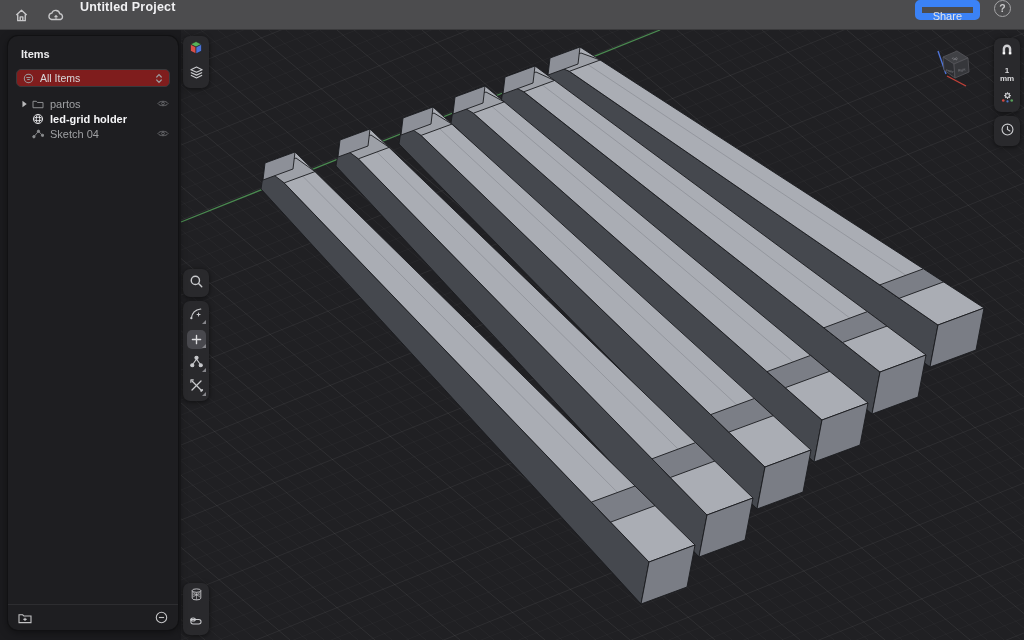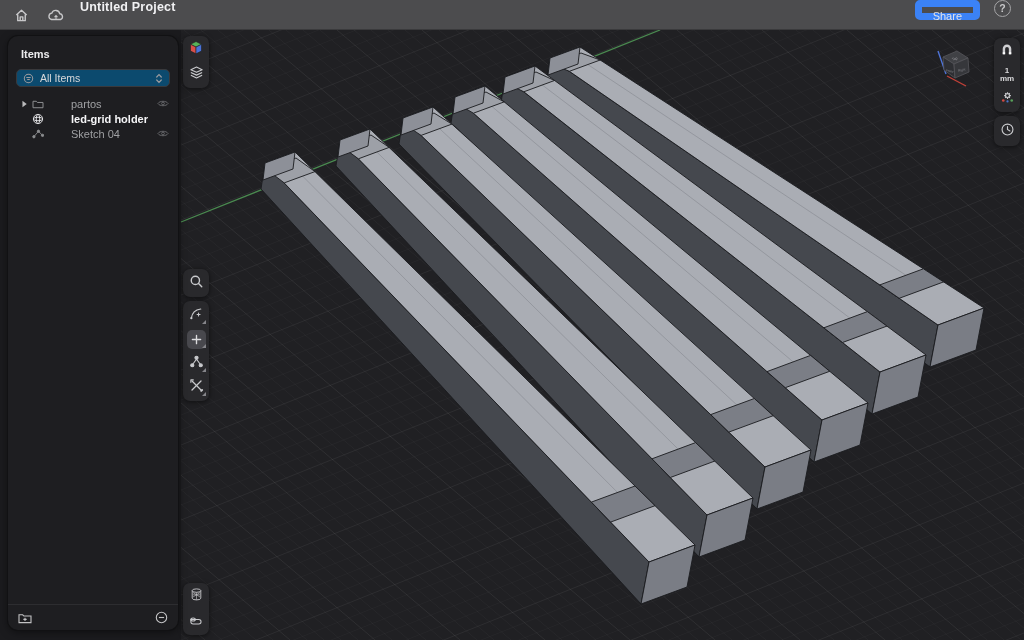--- a/index.html
+++ b/index.html
@@ -34,30 +34,30 @@
   .tbtn .corner { position:absolute; right:3px; bottom:3px; width:0; height:0;
                   border-left:4px solid transparent; border-bottom:4px solid #85858a; }
   .tbtn.lit .chip { background:#48484d; border-radius:5px; width:19px; height:19px;
                     display:flex; align-items:center; justify-content:center; }
 
   
   .sidebar { position:absolute; left:8px; top:36px; width:170px; height:594px;
              background:#1e1e21; border-radius:10px; box-shadow:0 0 0 1px #111113,0 2px 8px rgba(0,0,0,.5);
              z-index:35; }
   .sb-header { color:#ececee; font-size:11px; font-weight:bold; padding:12px 12px 9px 13px; }
-  .sb-filter { margin:0 8px; height:18px; background:#0c4a6e; border:1px solid #39393c;
+  .sb-filter { margin:0 8px; height:18px; background:#7f1d1d; border:1px solid #39393c;
                border-radius:5px; display:flex; align-items:center; padding:0 6px; cursor:pointer; }
   .sb-filter .flabel { flex:1; color:#d8d8da; font-size:10.5px; margin-left:6px; }
   .sb-filter .ico { color:#9c9c9f; display:flex; }
   .tree { margin-top:9px; }
   .trow { height:15px; display:flex; align-items:center; font-size:11px; color:#9fa0a3;
           padding-right:9px; cursor:pointer; }
   .trow .chev { width:14px; margin-left:9px; color:#b9b9bb; display:flex; justify-content:center; }
   .trow .ticon { width:13px; margin-right:6px; color:#8c8d90; display:flex; justify-content:center; }
-  .trow .tlabel { flex:1; white-space:nowrap; overflow:hidden;margin-left:21px; }
+  .trow .tlabel { flex:1; white-space:nowrap; overflow:hidden; }
   .trow .eye { color:#68696c; display:flex; }
   .trow.sel { color:#f5f5f7; font-weight:bold; }
   .trow.sel .ticon { color:#e6e6e8; }
   .indent { width:23px; }
   .sb-bottom { position:absolute; left:0; right:0; bottom:0; height:26px;
                border-top:1px solid #2d2d30; display:flex; align-items:center;
                justify-content:space-between; padding:0 10px; color:#c2c2c4; }
   .sb-bottom .ico { display:flex; cursor:pointer; }
 
   

